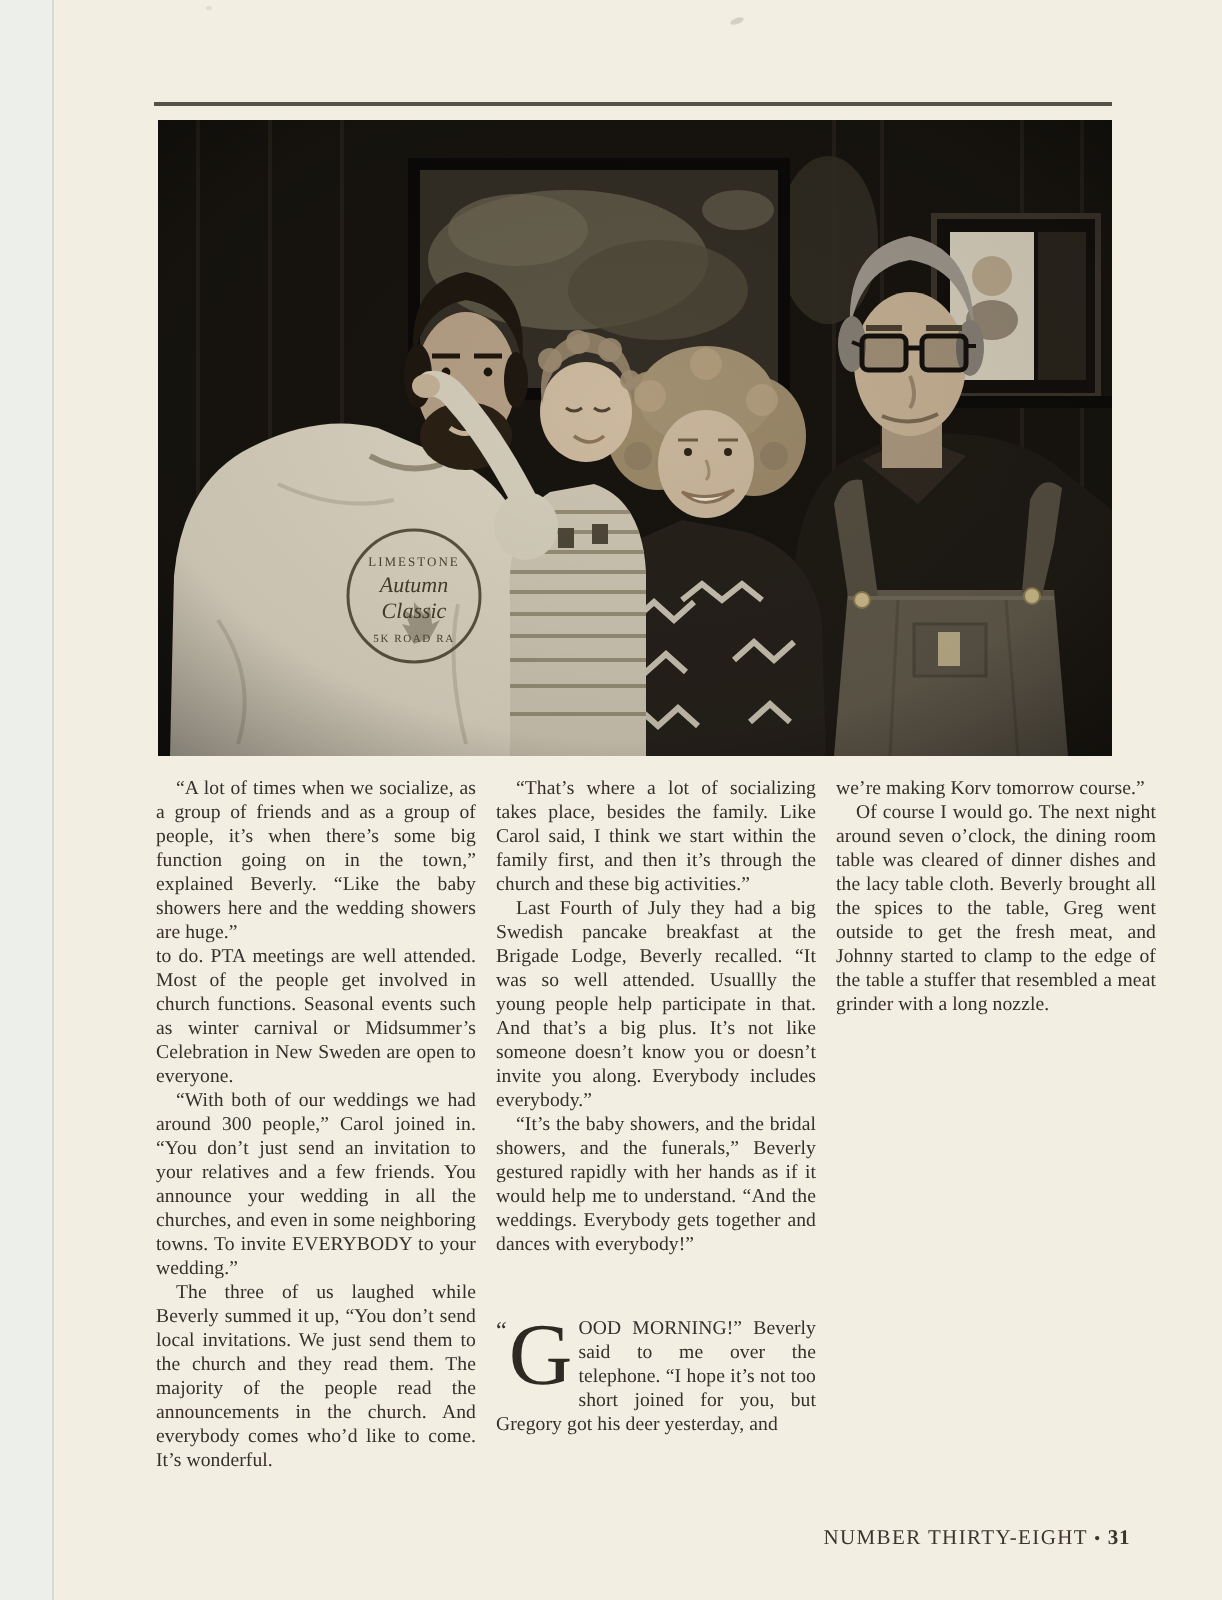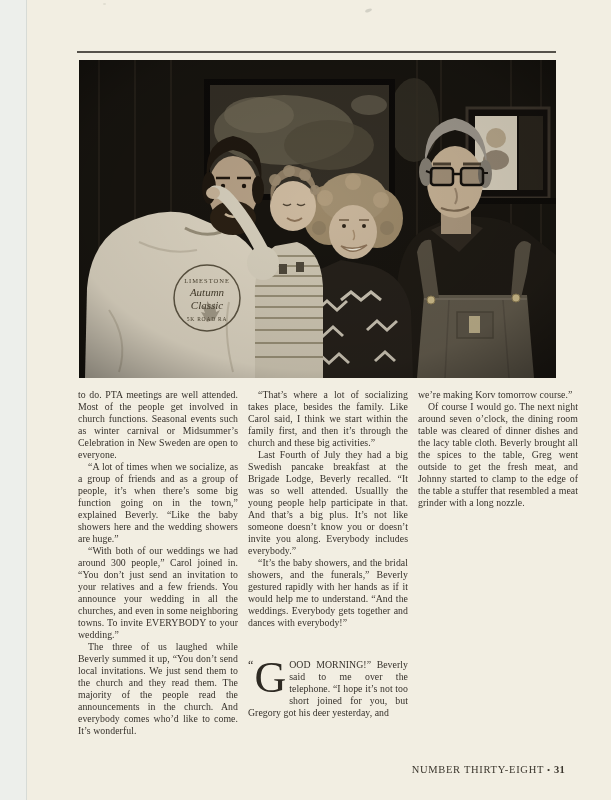--- a/index.html
+++ b/index.html
@@ -222,22 +222,22 @@
         <path d="M218,144 q4,3 8,0" stroke="#4e4232" stroke-width="1.5" fill="none"></path>
         <path d="M208,158 q8,6 15,0" stroke="#8a7157" stroke-width="1.8" fill="none"></path>
       </g>
 
       <rect x="0" y="0" width="477" height="318" fill="url(#vig)"></rect>
     </svg>
   </figure>
 
   <div class="columns">
     <div class="col">
+        <p class="para indent">“A lot of times when we socialize, as a group of friends and as a group of people, it’s when there’s some big function going on in the town,” explained Beverly. “Like the baby showers here and the wedding showers are huge.”</p>
         <p class="para">to do. PTA meetings are well attended. Most of the people get involved in church functions. Seasonal events such as winter carnival or Midsummer’s Celebration in New Sweden are open to everyone.</p>
-        <p class="para indent">“A lot of times when we socialize, as a group of friends and as a group of people, it’s when there’s some big function going on in the town,” explained Beverly. “Like the baby showers here and the wedding showers are huge.”</p>
         <p class="para indent">“With both of our weddings we had around 300 people,” Carol joined in. “You don’t just send an invitation to your relatives and a few friends. You announce your wedding in all the churches, and even in some neighboring towns. To invite EVERYBODY to your wedding.”</p>
         <p class="para indent">The three of us laughed while Beverly summed it up, “You don’t send local invitations. We just send them to the church and they read them. The majority of the people read the announcements in the church. And everybody comes who’d like to come. It’s wonderful.</p>
       </div>
     <div class="col">
       <div class="para-host">
           <p class="para indent">“That’s where a lot of socializing takes place, besides the family. Like Carol said, I think we start within the family first, and then it’s through the church and these big activities.”</p>
           <p class="para indent">Last Fourth of July they had a big Swedish pancake breakfast at the Brigade Lodge, Beverly recalled. “It was so well attended. Usuallly the young people help participate in that. And that’s a big plus. It’s not like someone doesn’t know you or doesn’t invite you along. Everybody includes everybody.”</p>
           <p class="para indent">“It’s the baby showers, and the bridal showers, and the funerals,” Beverly gestured rapidly with her hands as if it would help me to understand. “And the weddings. Everybody gets together and dances with everybody!”</p>
         </div>
       <p class="para dropcap-para"><span class="dcwrap"><span class="dc-quote">“</span><span class="dc-letter">G</span></span><span>OOD MORNING!” Beverly said to me over the telephone. “I hope it’s not too short joined for you, but Gregory got his deer yesterday, and</span></p>

